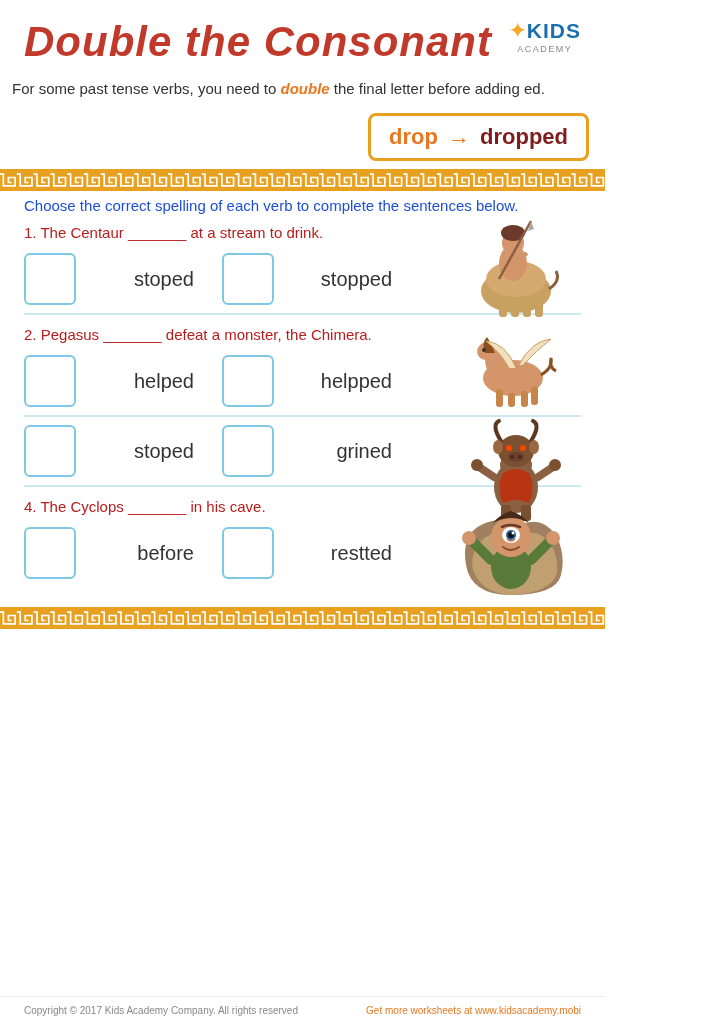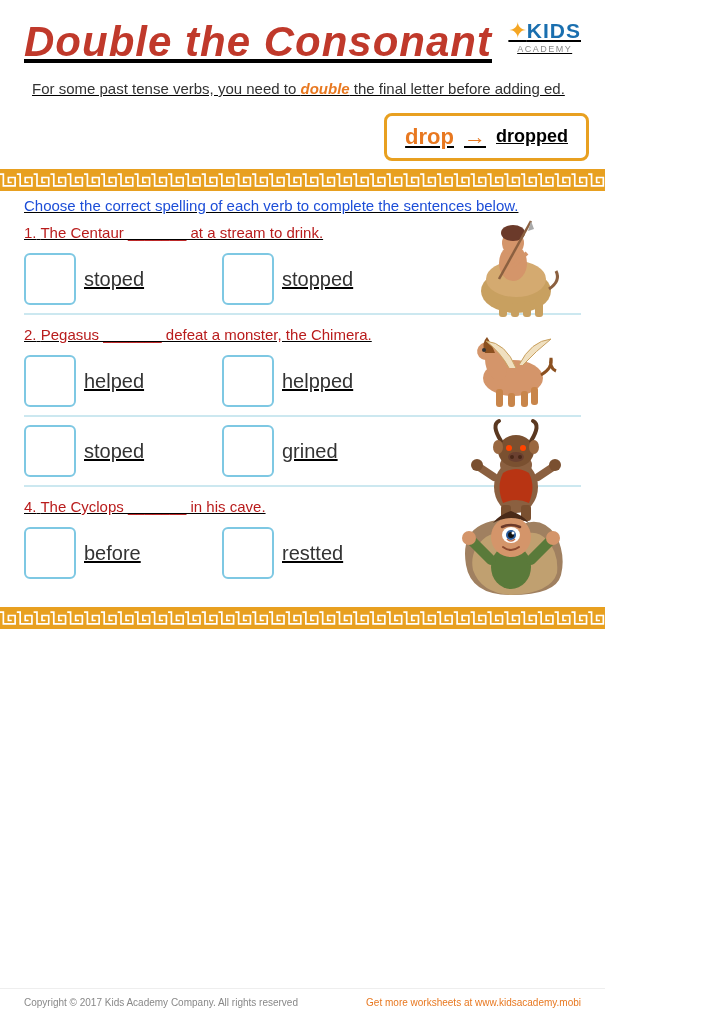--- a/index.html
+++ b/index.html
@@ -11,21 +11,20 @@
       position: relative;
       overflow-x: hidden;
     }
 
     .page {
       width: 605px;
       min-height: 1024px;
       background: #fff;
       padding: 0;
       position: relative;
-      text-decoration: underline;
     }
 
     
     .header {
       padding: 18px 24px 8px 24px;
       display: flex;
       align-items: flex-start;
       justify-content: space-between;
     }
 
@@ -33,21 +32,21 @@
       font-size: 42px;
       font-weight: 900;
       font-family: 'Arial Rounded MT Bold', Arial, sans-serif;
       color: #c0392b;
       font-style: italic;
       letter-spacing: 1px;
     }
 
     
     .instruction {
-      padding: 4px 24px 8px 32px;
+      padding: 4px 24px 8px 12px;
       font-size: 15px;
       color: #333;
       line-height: 1.5;
     }
 
     .bold-orange {
       color: #e87820;
       font-weight: 900;
       font-style: italic;
     }
@@ -75,23 +74,23 @@
       color: #e87820;
     }
 
     .arrow {
       font-size: 22px;
       color: #e87820;
       font-weight: 900;
     }
 
     .example-result {
-      font-size: 18px;
+      font-size: 22px;
       font-weight: 900;
-      color: #000000;
+      color: #7f1d1d;
     }
 
     
     .content {
       padding: 4px 24px;
     }
 
     .choose-instruction {
       font-size: 15px;
       color: #1d4ed8;
@@ -128,20 +127,21 @@
       flex-shrink: 0;
       background: #fff;
     }
 
     .choice-label {
       font-size: 20px;
       color: #333;
       font-family: Arial, sans-serif;
       margin-right: 28px;
       min-width: 110px;
+      text-align: right;
     }
 
     .divider {
       width: 100%;
       height: 2px;
       background: #cce8f0;
       margin: 6px 0 8px 0;
     }
 
     
@@ -170,21 +170,21 @@
 
     .creature-cyclops {
       top: -10px;
       width: 120px;
       height: 110px;
     }
 
     
     .footer {
       position: absolute;
-      bottom: 8px;
+      bottom: 0;
       left: 0;
       right: 0;
       padding: 8px 24px;
       display: flex;
       justify-content: space-between;
       align-items: center;
       border-top: 1px solid #eee;
     }
 
     .footer-left {

